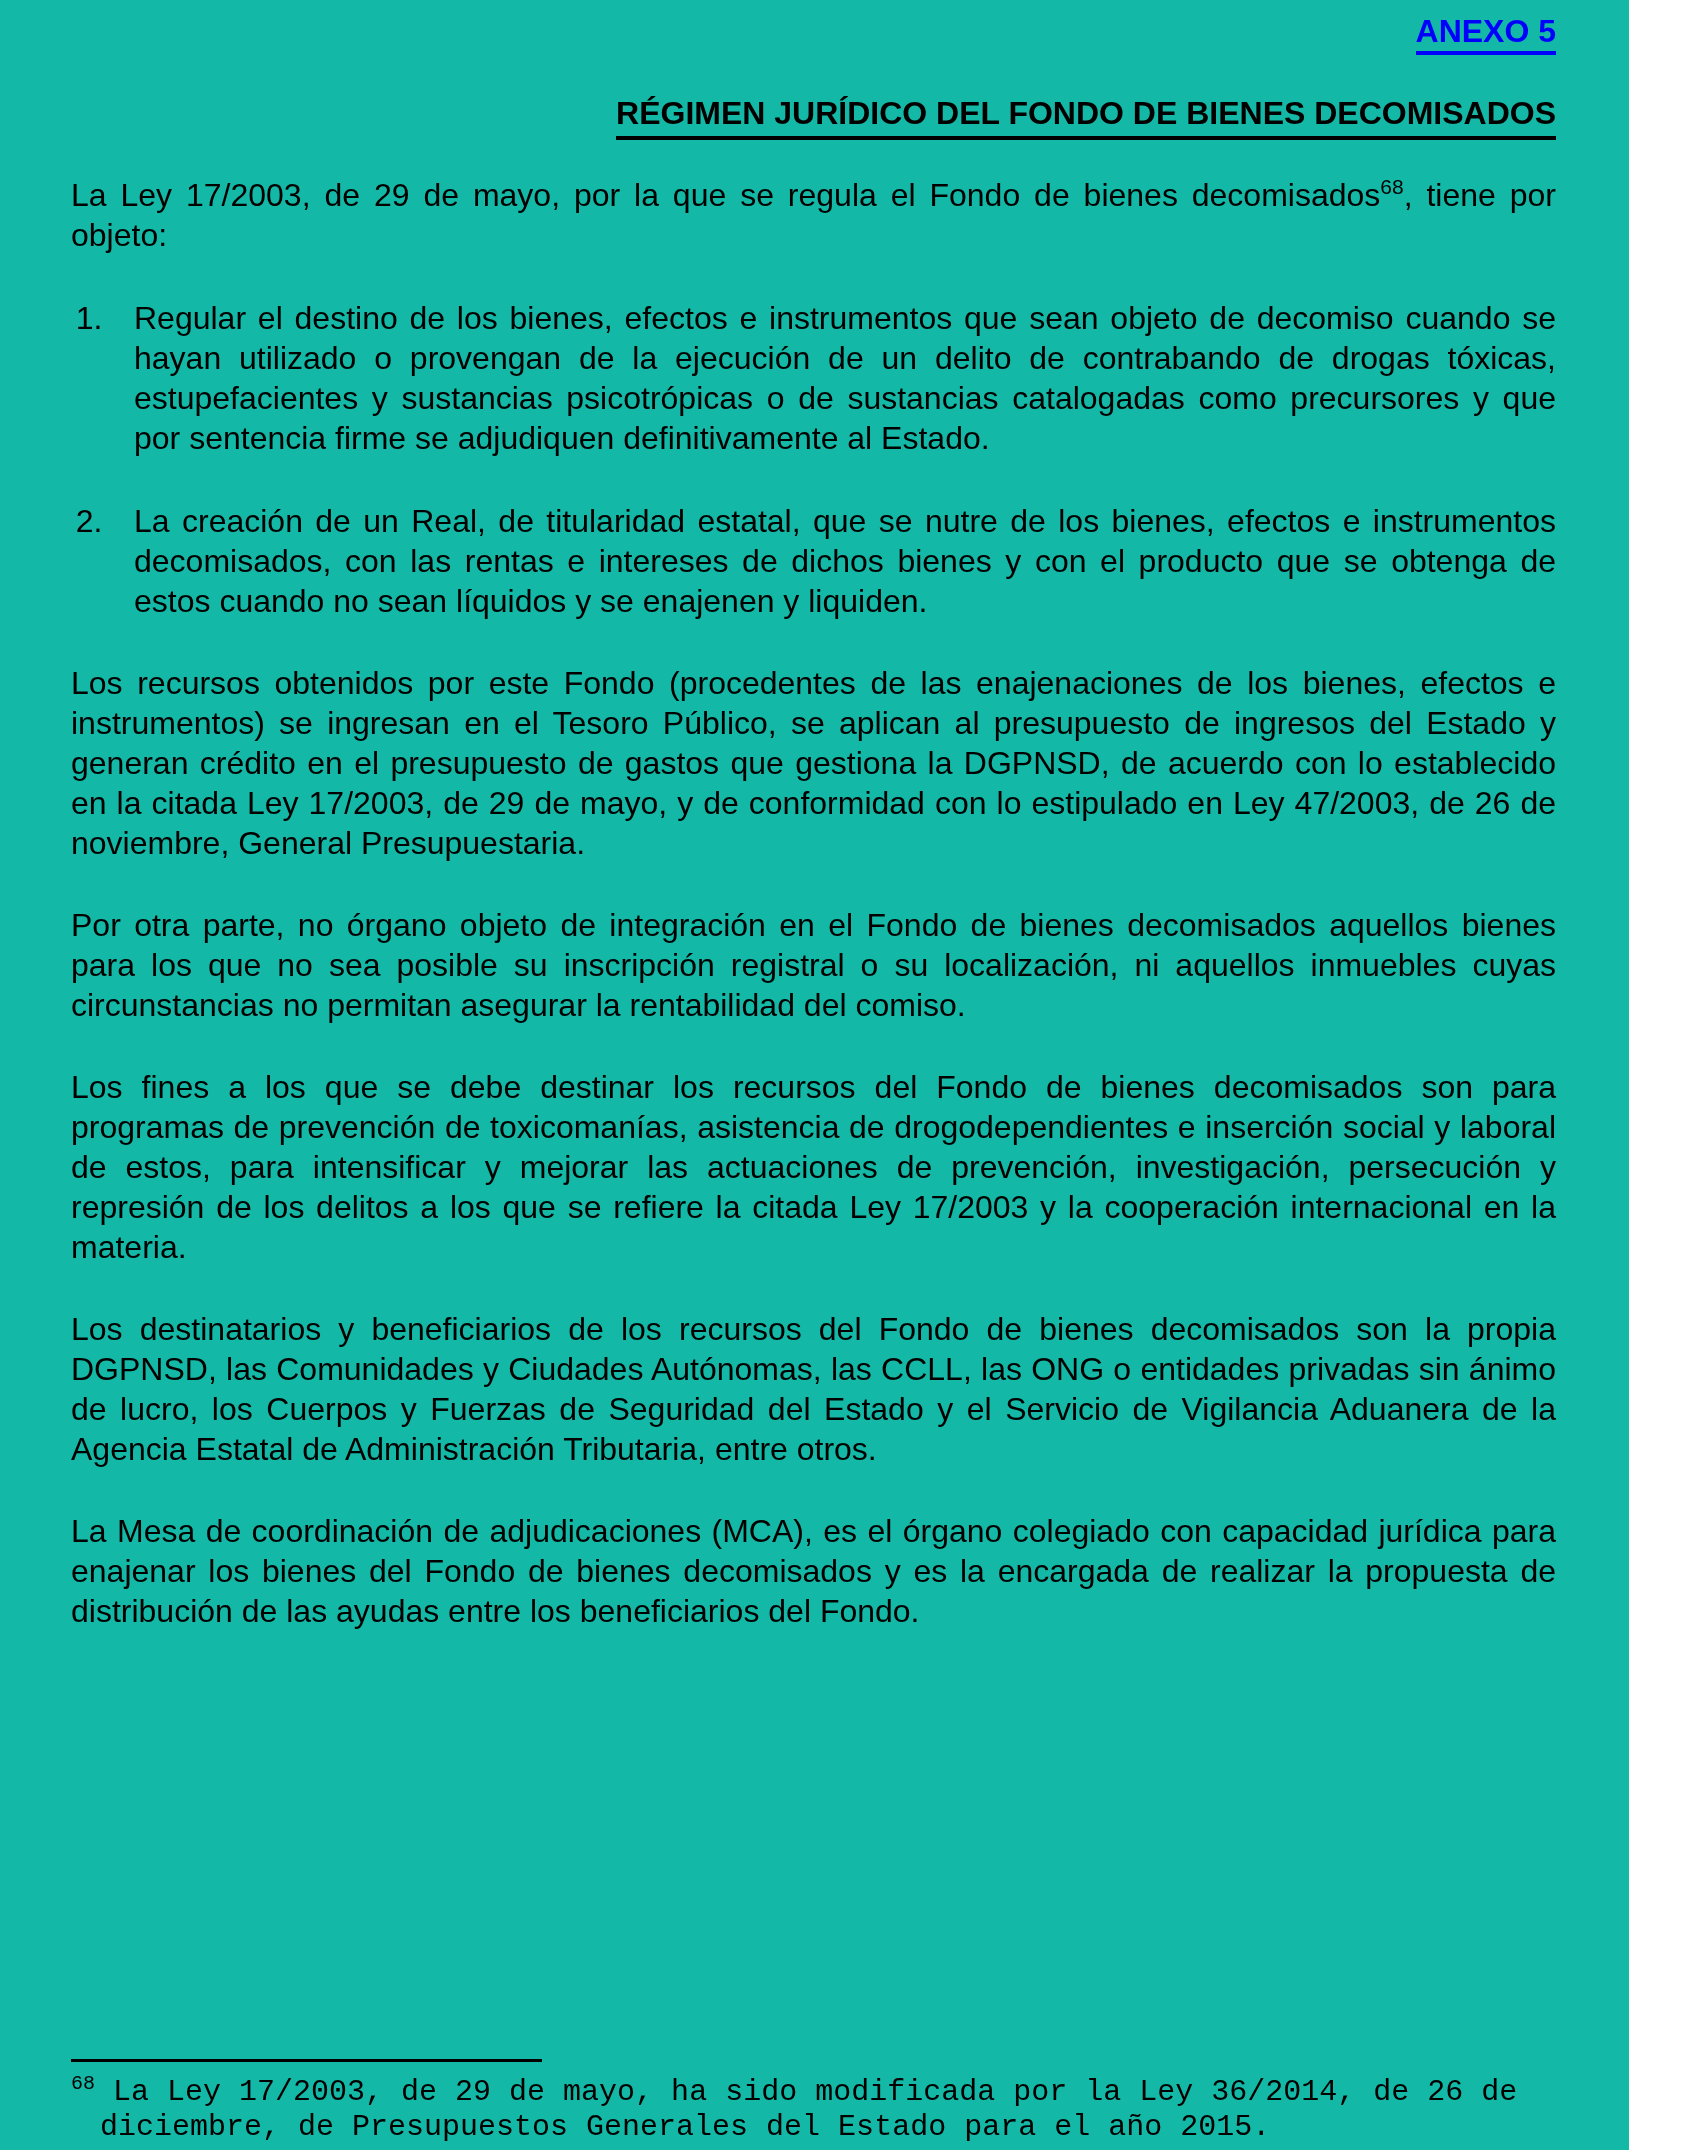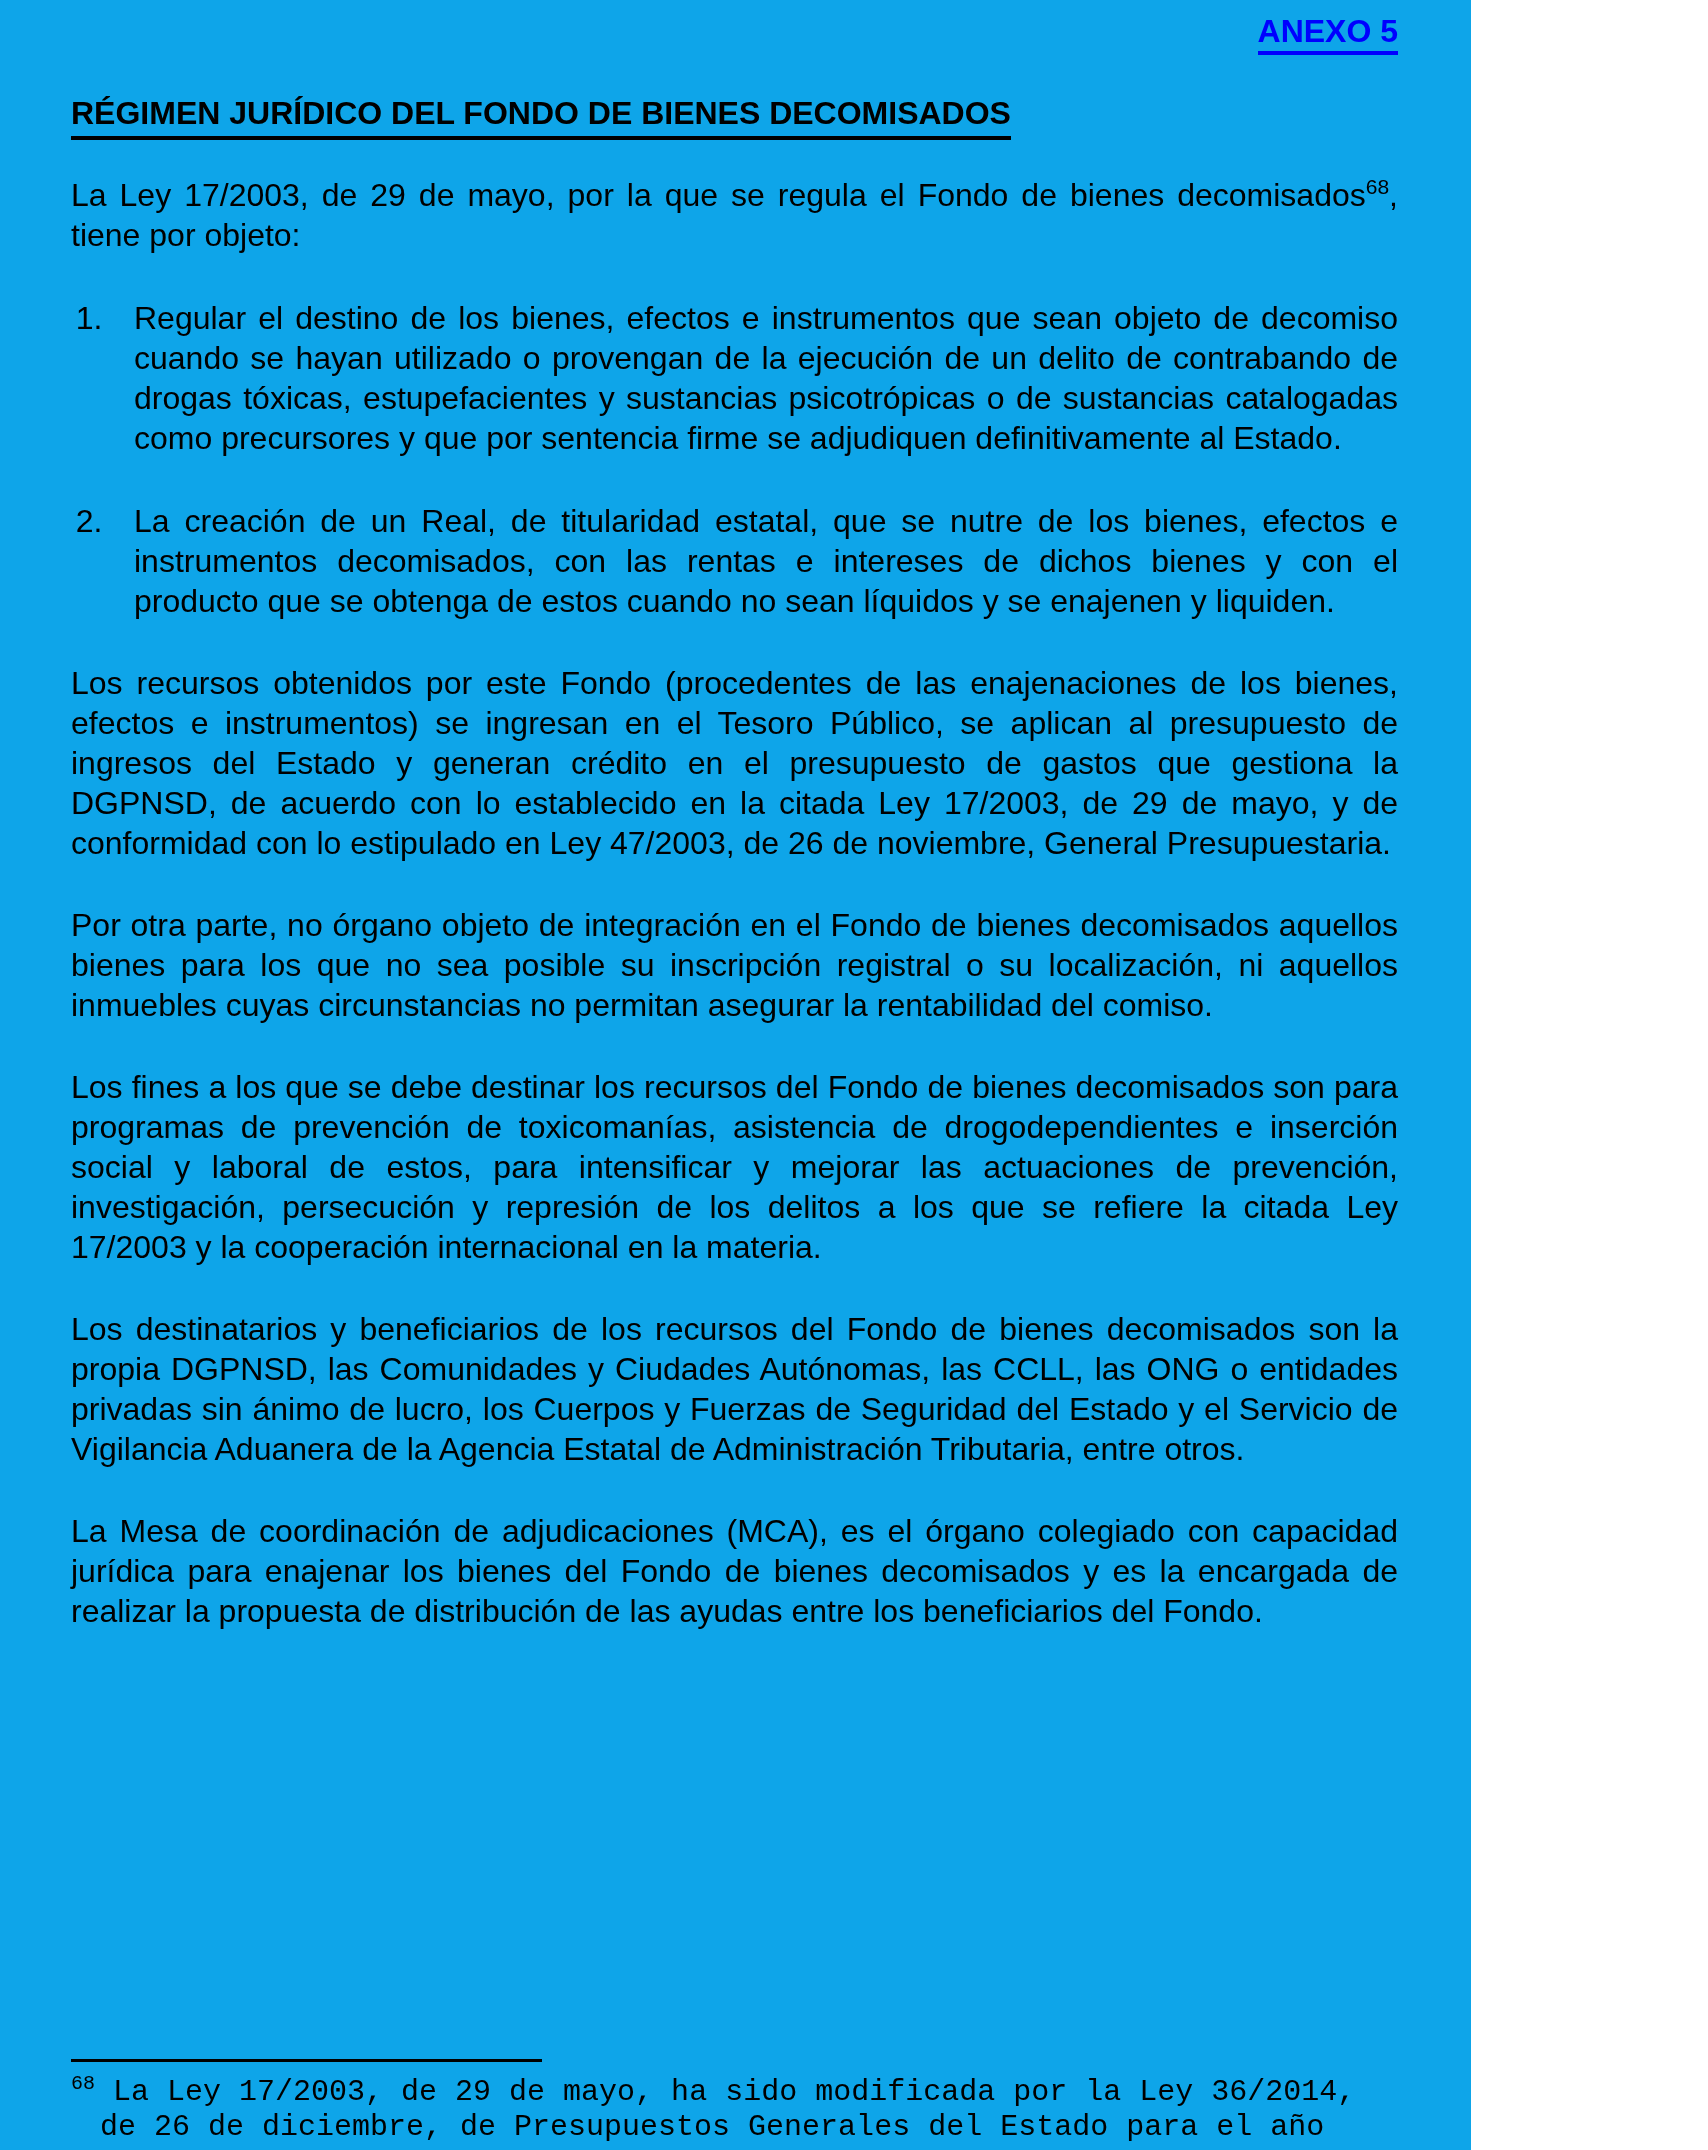--- a/index.html
+++ b/index.html
@@ -1,42 +1,42 @@
 <!DOCTYPE html>
 <html style="--accent: #0000ff;font-size:13px"><head>
 <meta charset="utf-8">
 <style>
   * { margin: 0; padding: 0; box-sizing: border-box; }
   html, body { background: #ffffff; }
   body { margin: 0; }
 
   .page {
     position: relative;
-    width: 1471px;
+    width: 1629px;
     height: 2151px;
-    background: #0ea5e9;
+    background: #14b8a6;
     color: #000000;
     font-family: "Liberation Sans", "DejaVu Sans", sans-serif;
     font-size: 32px;
     line-height: 40px;
     padding: 11.3px 73px 0 71px;
     overflow: hidden;
   }
 
   .annex-row { text-align: right; }
   .annex-text {
     font-weight: bold;
     color: var(--accent, #0000ff);
     border-bottom: 4px solid var(--accent, #0000ff);
     padding-bottom: 1.6px;
   }
 
   .doc-title {
     margin-top: 42px;
-    text-align: left;
+    text-align: right;
     font-size: 32px;
     line-height: 40px;
     font-weight: bold;
   }
   .doc-title-text {
     border-bottom: 4.8px solid #000000;
     padding-bottom: 4.8px;
   }
 
   .para {

